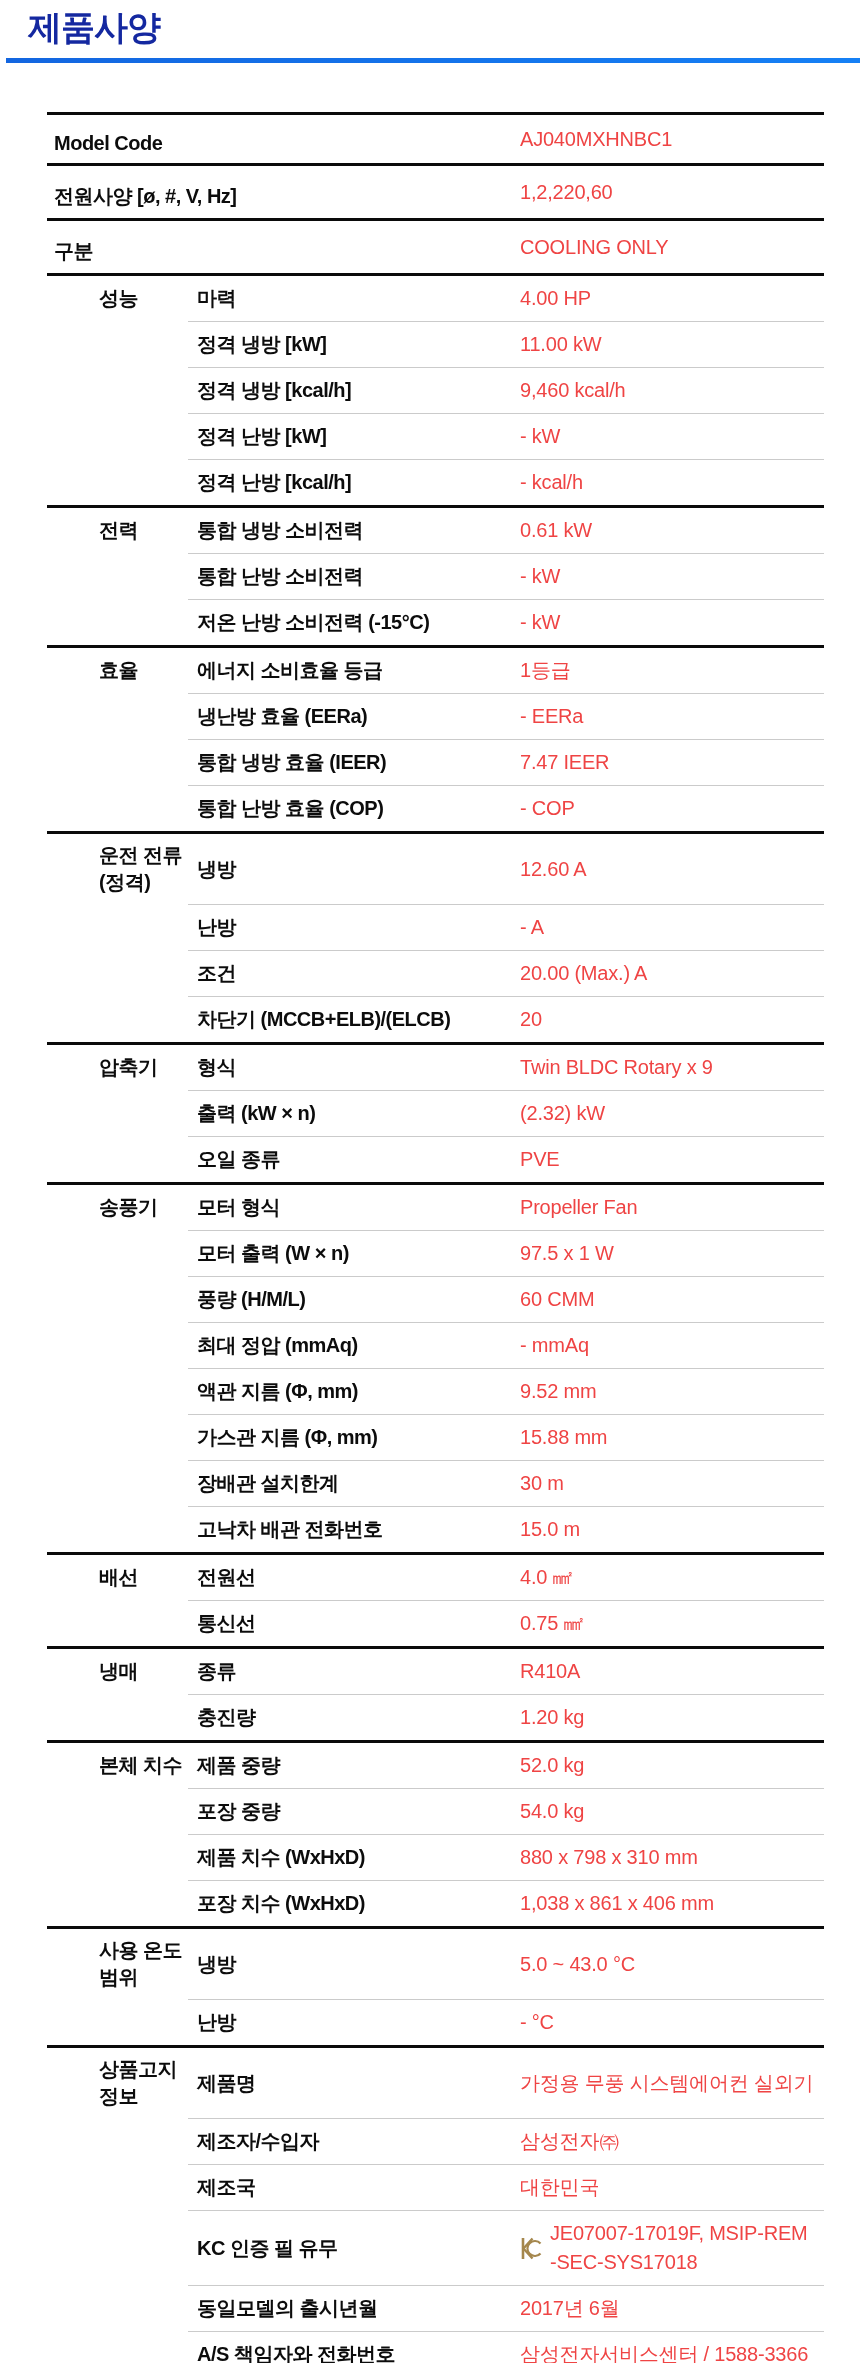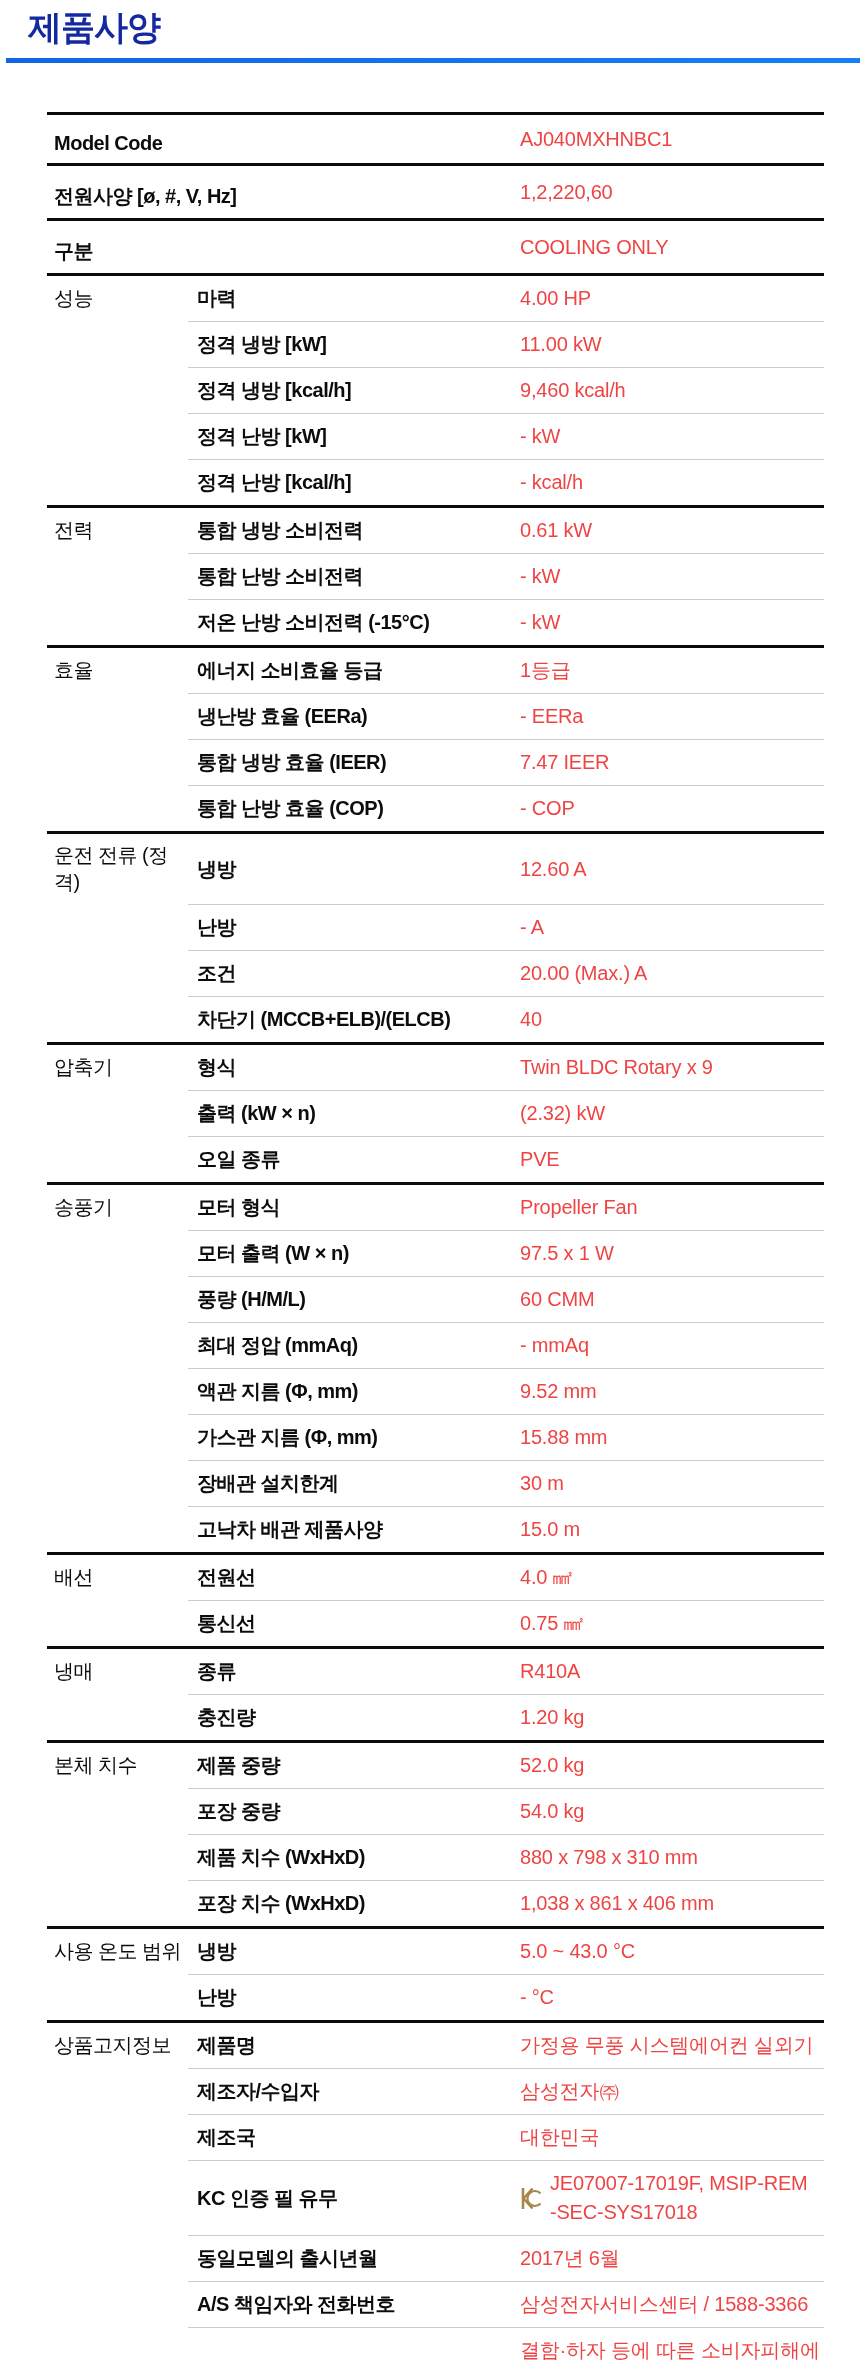--- a/index.html
+++ b/index.html
@@ -24,21 +24,21 @@
     border-bottom:3px solid #0a0a0a;
     box-sizing:border-box;
   }
   .section{border-top:3px solid #0a0a0a;}
   .row{
     display:grid;grid-template-columns:141px 332px 1fr;
     align-items:center;min-height:44px;
   }
   .row.wide{grid-template-columns:473px 1fr;}
   .cell{box-sizing:border-box;padding:8px 0;align-self:stretch;display:flex;align-items:center;}
-  .cell.group{padding-left:7px;font-weight:400;font-size:20px;letter-spacing:-0.5px;align-items:center;}
+  .cell.group{padding-left:7px;font-weight:700;font-size:20px;letter-spacing:-0.5px;align-items:center;margin-left:45px;}
   .cell.label{padding-left:9px;font-weight:700;font-size:20px;letter-spacing:-0.5px;}
   .row.wide .cell.label{padding-left:7px;margin-top:9px;}
   .cell.value{
     font-size:20px;color:#ef4444;letter-spacing:-0.2px;
     white-space:pre-line;line-height:29px;
   }
   .row.sub .cell.label,.row.sub .cell.value{border-top:1px solid #cbcbcb;}
   .kc-icon{display:inline-flex;margin-right:7px;flex:none;align-self:center;}
   .vtext{white-space:pre-line;}
 </style>
@@ -146,21 +146,21 @@
           <div class="cell value">- A</div>
         </div>
         <div class="row sub">
           <div class="cell group"></div>
           <div class="cell label">조건</div>
           <div class="cell value">20.00 (Max.) A</div>
         </div>
         <div class="row sub">
           <div class="cell group"></div>
           <div class="cell label">차단기 (MCCB+ELB)/(ELCB)</div>
-          <div class="cell value">40</div>
+          <div class="cell value">20</div>
         </div>
       </div>
       <div class="section">
         <div class="row">
           <div class="cell group">압축기</div>
           <div class="cell label">형식</div>
           <div class="cell value">Twin BLDC Rotary x 9</div>
         </div>
         <div class="row sub">
           <div class="cell group"></div>
@@ -204,21 +204,21 @@
           <div class="cell label">가스관 지름 (Φ, mm)</div>
           <div class="cell value">15.88 mm</div>
         </div>
         <div class="row sub">
           <div class="cell group"></div>
           <div class="cell label">장배관 설치한계</div>
           <div class="cell value">30 m</div>
         </div>
         <div class="row sub">
           <div class="cell group"></div>
-          <div class="cell label">고낙차 배관 제품사양</div>
+          <div class="cell label">고낙차 배관 전화번호</div>
           <div class="cell value">15.0 m</div>
         </div>
       </div>
       <div class="section">
         <div class="row">
           <div class="cell group">배선</div>
           <div class="cell label">전원선</div>
           <div class="cell value">4.0 ㎟</div>
         </div>
         <div class="row sub">

